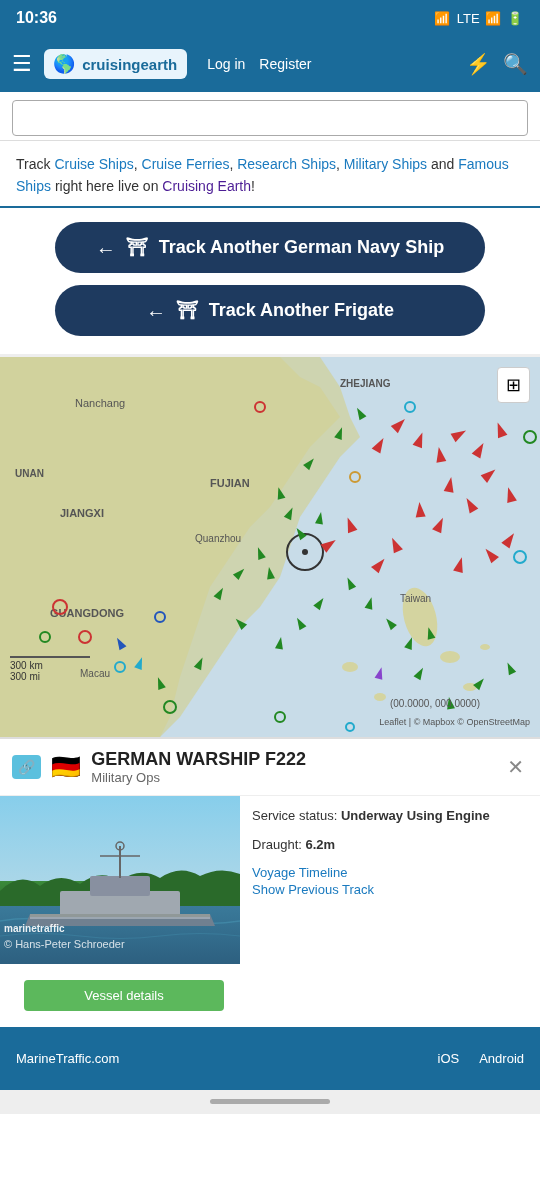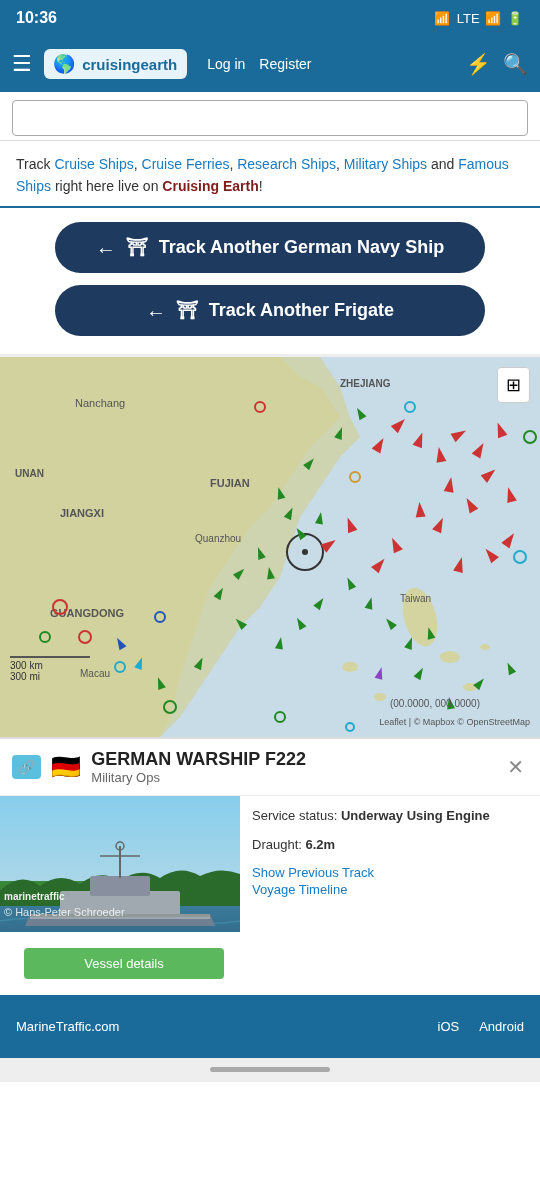--- a/index.html
+++ b/index.html
@@ -59,21 +59,21 @@
     }
 
     
     .tracking-section {
       padding: 12px 16px 8px;
       background: white;
       border-bottom: 2px solid #1a6b9a;
     }
     .tracking-text { font-size: 14px; color: #333; line-height: 1.6; }
     .tracking-text a { color: #1a7abf; text-decoration: none; }
-    .tracking-text strong { color: #7f1d1d; font-weight: bold; }
+    .tracking-text strong { color: #4c1d95; font-weight: normal; }
 
     
     .buttons-section {
       padding: 14px 16px 18px;
       background: white;
       display: flex;
       flex-direction: column;
       align-items: center;
       gap: 12px;
       border-bottom: 3px solid #eee;
@@ -151,21 +151,21 @@
     .ship-subtitle { font-size: 13px; color: #666; }
     .ship-close { font-size: 20px; color: #888; cursor: pointer; padding: 4px; }
 
     .ship-content {
       display: flex;
       gap: 0;
     }
     .ship-image {
       width: 240px;
       min-width: 240px;
-      height: 136px;
+      height: 168px;
       background: linear-gradient(180deg, #6aaa6a 0%, #4a8a9a 30%, #3a7a8a 60%, #5a8a6a 100%);
       position: relative;
       overflow: hidden;
       text-align: center;
     }
 
     .ship-details {
       flex: 1;
       padding: 10px 12px;
       font-size: 13px;
@@ -462,22 +462,22 @@
     </div>
 
     <div class="ship-details">
       <div class="ship-detail-row">
         <span>Service status:</span> <strong>Underway Using Engine</strong>
       </div>
       <div class="ship-detail-row">
         <span>Draught:</span> <strong>6.2m</strong>
       </div>
       <div class="ship-links" style="padding:0;margin-top:4px;">
+        <a href="#" style="color:#1a7abf;text-decoration:none;display:block;font-size:13px;">Voyage Timeline</a>
         <a href="#" style="color:#1a7abf;text-decoration:none;display:block;font-size:13px;margin-bottom:2px;">Show Previous Track</a>
-        <a href="#" style="color:#1a7abf;text-decoration:none;display:block;font-size:13px;">Voyage Timeline</a>
       </div>
     </div>
   </div>
 
   <div style="padding:8px 12px;">
     <button class="vessel-details-btn">Vessel details</button>
   </div>
 
 </div>
 

